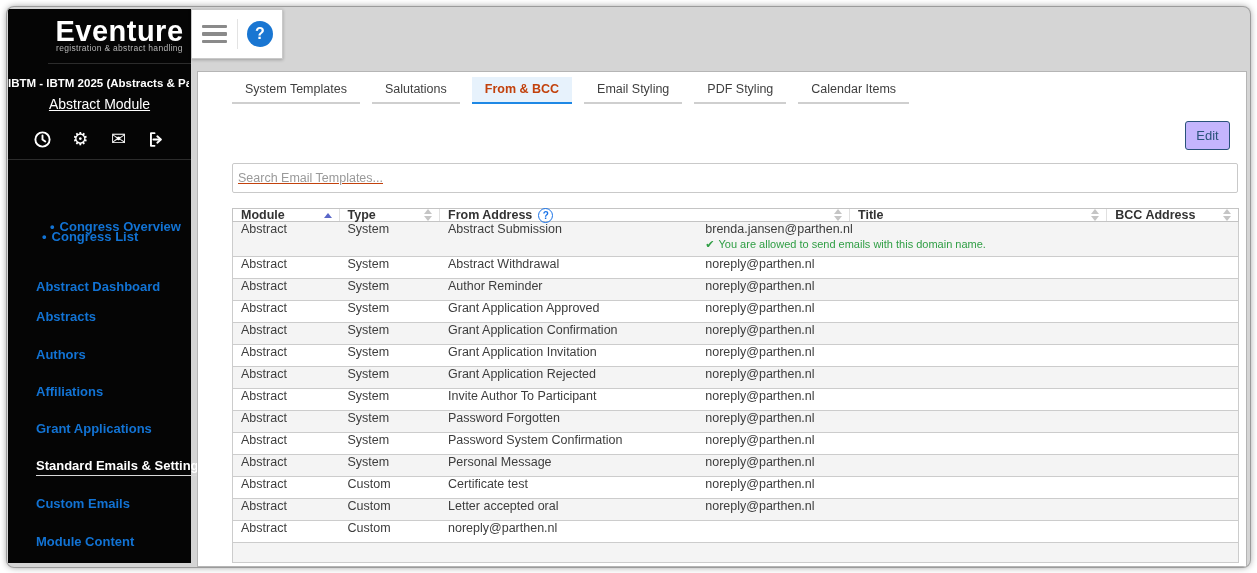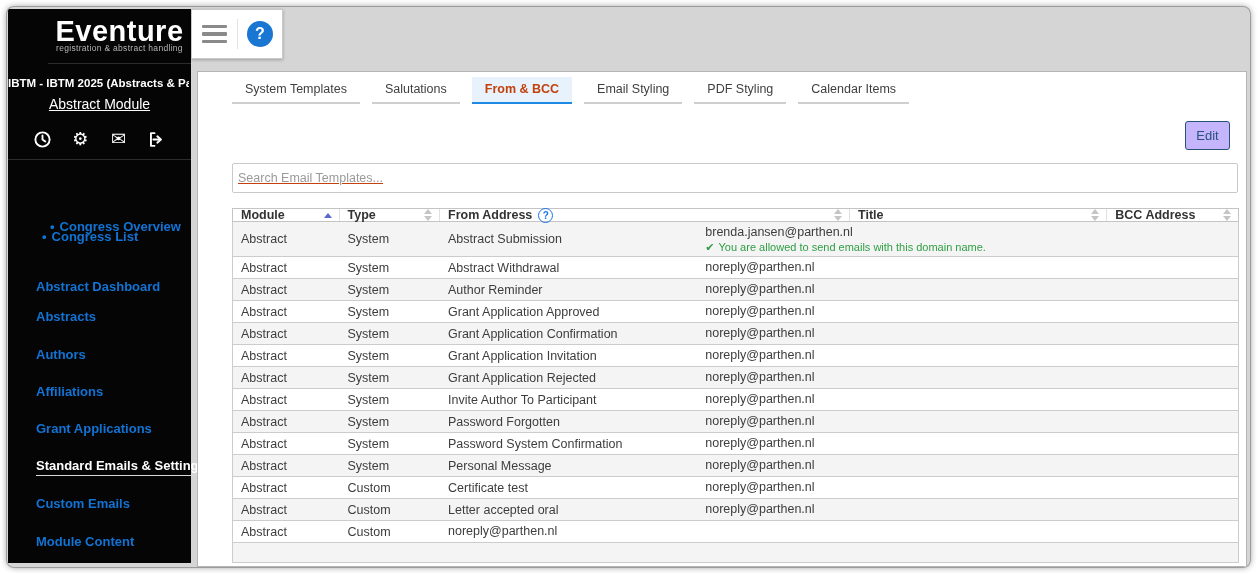--- a/index.html
+++ b/index.html
@@ -75,21 +75,21 @@
               border-bottom:5px solid currentColor; }
   .tri-down { width:0; height:0; border-left:4px solid transparent; border-right:4px solid transparent;
               border-top:5px solid currentColor; }
   .sort-none { color:#c5c5c5; } .sort-asc { color:#5a67c8; }
   .colhelp { width:15px; height:15px; border-radius:50%; border:1.5px solid #1a73e8; color:#1a73e8;
              font-size:10px; font-weight:bold; display:inline-flex; align-items:center;
              justify-content:center; margin-left:6px; flex:0 0 auto; }
   .colhelp::before { content:"?"; }
 
   .trow { display:flex; border:1px solid #cccccc; border-top:none; min-height:22px;
-          align-items:center; background:#fff; cursor:pointer; }
+          align-items:flex-start; background:#fff; cursor:pointer; }
   .trow.alt { background:#f4f4f4; }
   .tcell { display:flex; align-items:center; padding-left:8px; font-size:12.5px; color:#3d3d3d;
            overflow:hidden; white-space:nowrap; }
   .trow.first { min-height:35px; }
   .cell-from.stacked { flex-direction:column; align-items:flex-start; justify-content:center; }
   .from-main { line-height:15px; }
   .from-note { font-size:11px; color:#2f9e44; line-height:14px; display:flex; align-items:center; }
   .from-note .check { margin-right:4px; font-size:11px; }
   .partial-row { height:20px; background:#f4f4f4; border:1px solid #cccccc; border-top:none; }
 </style>

